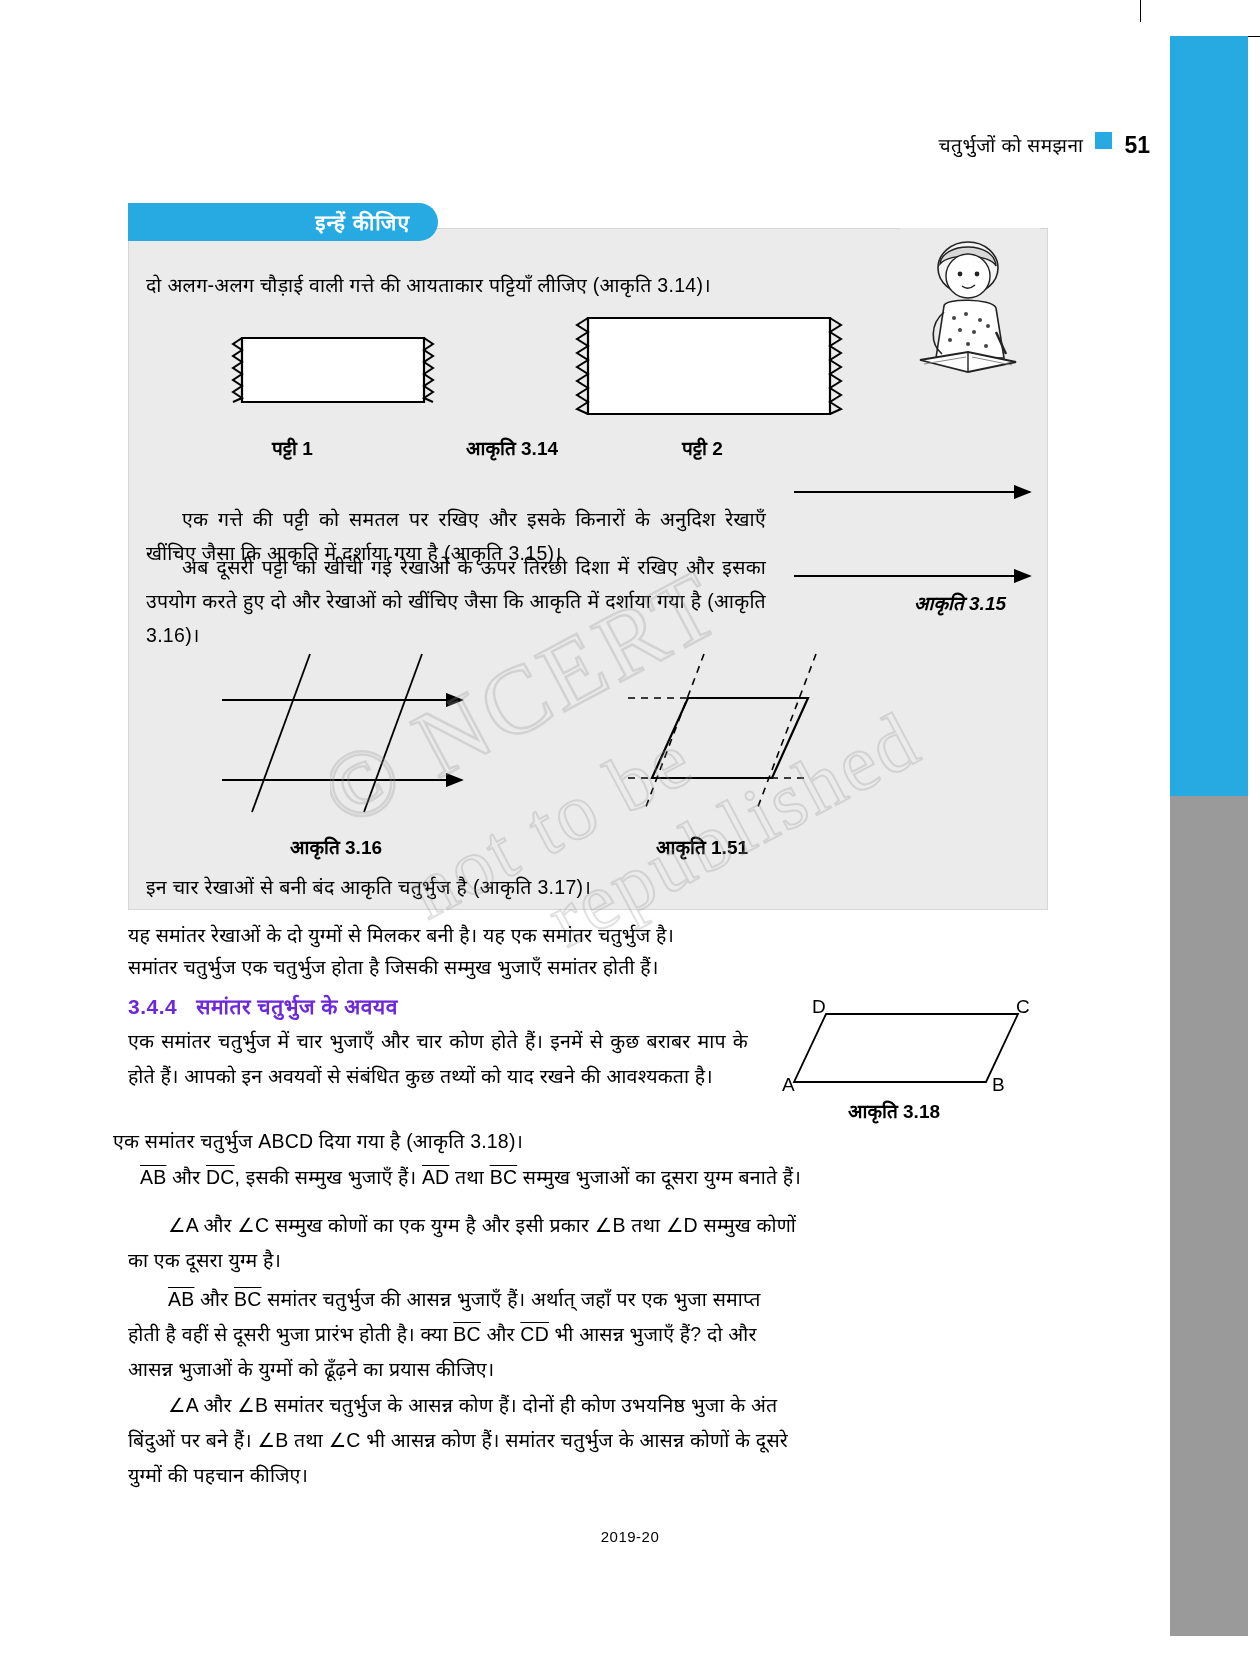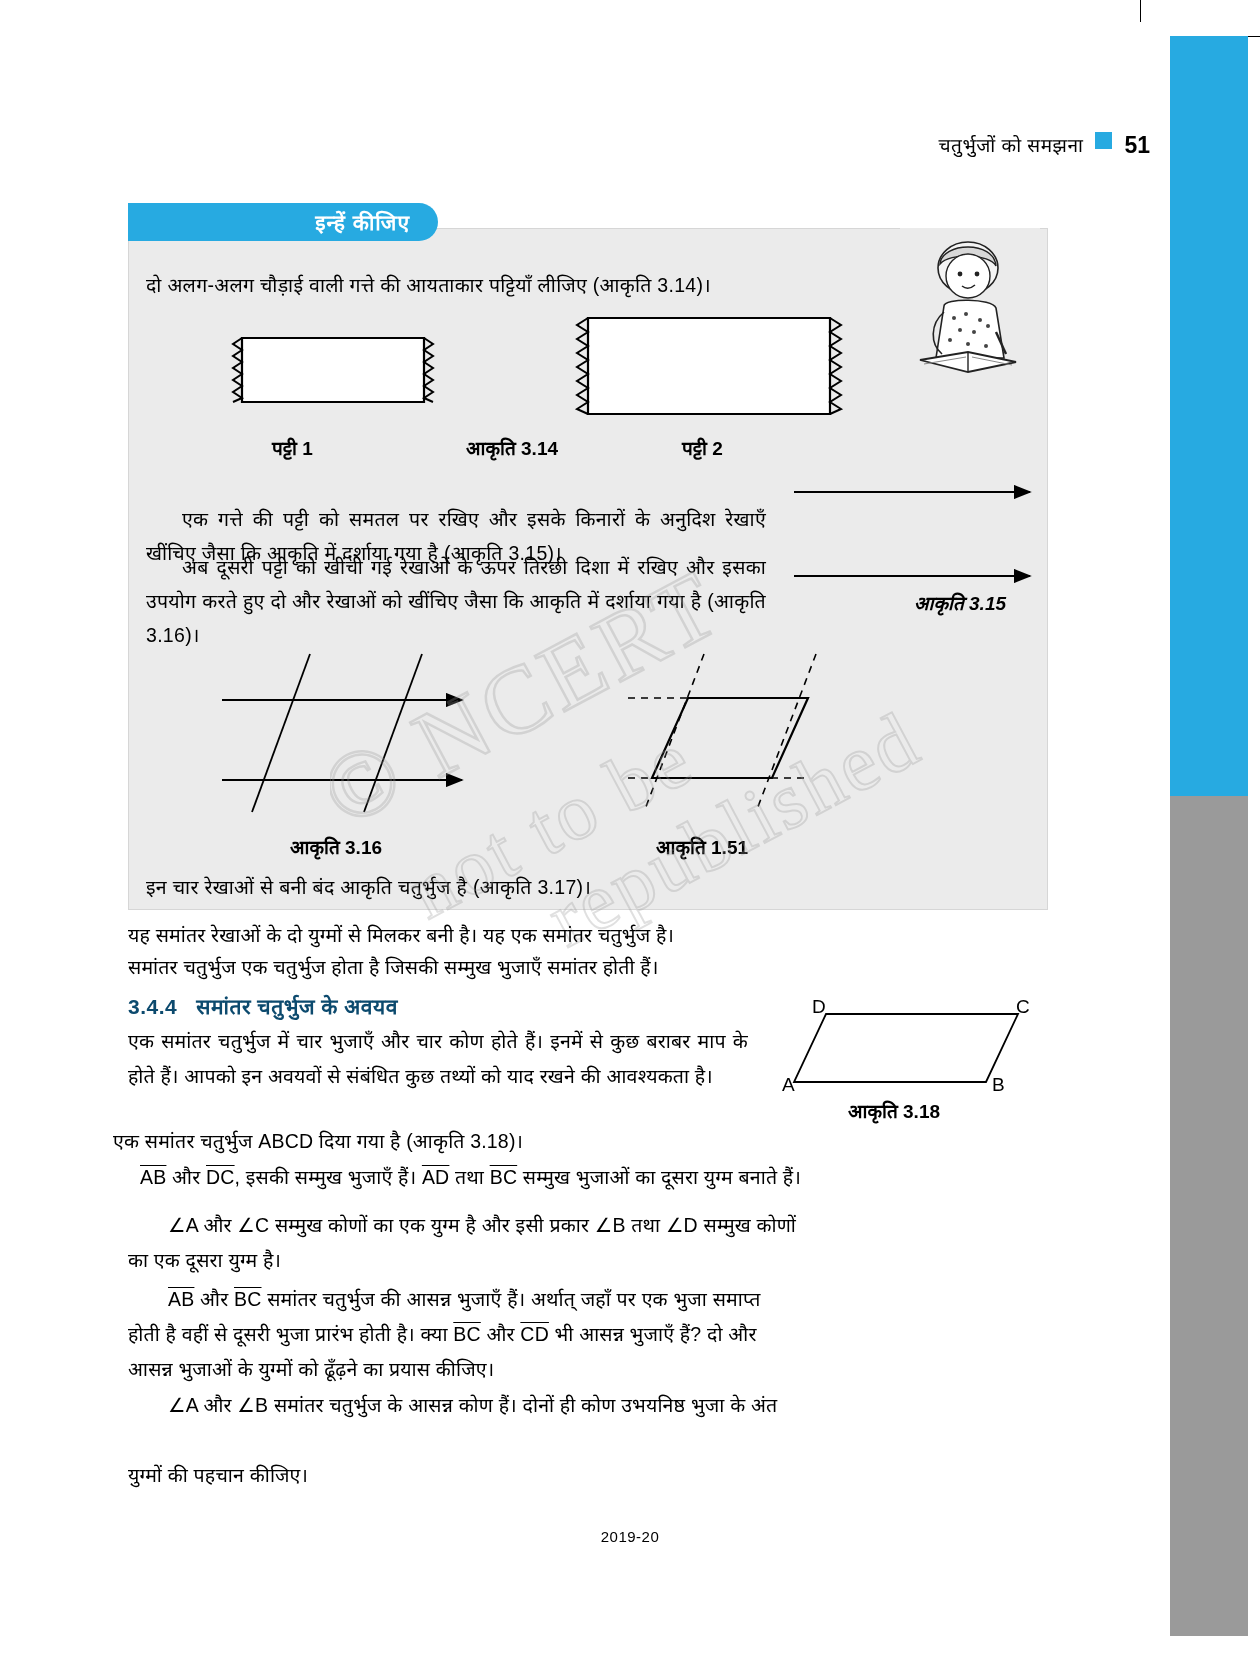--- a/index.html
+++ b/index.html
@@ -127,21 +127,21 @@
     text-align: justify;
   }
   .bold { font-weight: normal; }
 
   .section-head {
     position: absolute;
     left: 128px;
     top: 992px;
     font-size: 21px;
     font-weight: bold;
-    color: #0c4a6e;
+    color: #6d28d9;
     letter-spacing: 0.5px;
   }
 
   .fig-label {
     position: absolute;
     font-size: 19px;
     font-weight: bold;
   }
 
   .footer {
@@ -355,17 +355,17 @@
   <span>और</span>
   <span style="text-decoration:overline;">CD</span>
   <span>भी आसन्न भुजाएँ हैं? दो और</span><br>
   <span>आसन्न भुजाओं के युग्मों को ढूँढ़ने का प्रयास कीजिए।</span>
 </div>
 
 <div class="p" style="left:128px; top:1388px; width:900px;">
   <span style="margin-left:40px;">∠A और  ∠B समांतर चतुर्भुज के</span>
   <span class="bold">आसन्न कोण</span>
   <span>हैं। दोनों ही कोण उभयनिष्ठ भुजा के अंत</span><br>
-  <br>
+  <span>बिंदुओं पर बने हैं। ∠B तथा ∠C भी आसन्न कोण हैं। समांतर चतुर्भुज के आसन्न कोणों के दूसरे</span><br>
   <span>युग्मों की पहचान कीजिए।</span>
 </div>
 
 <div class="footer">2019-20</div>
 
 </body></html>

